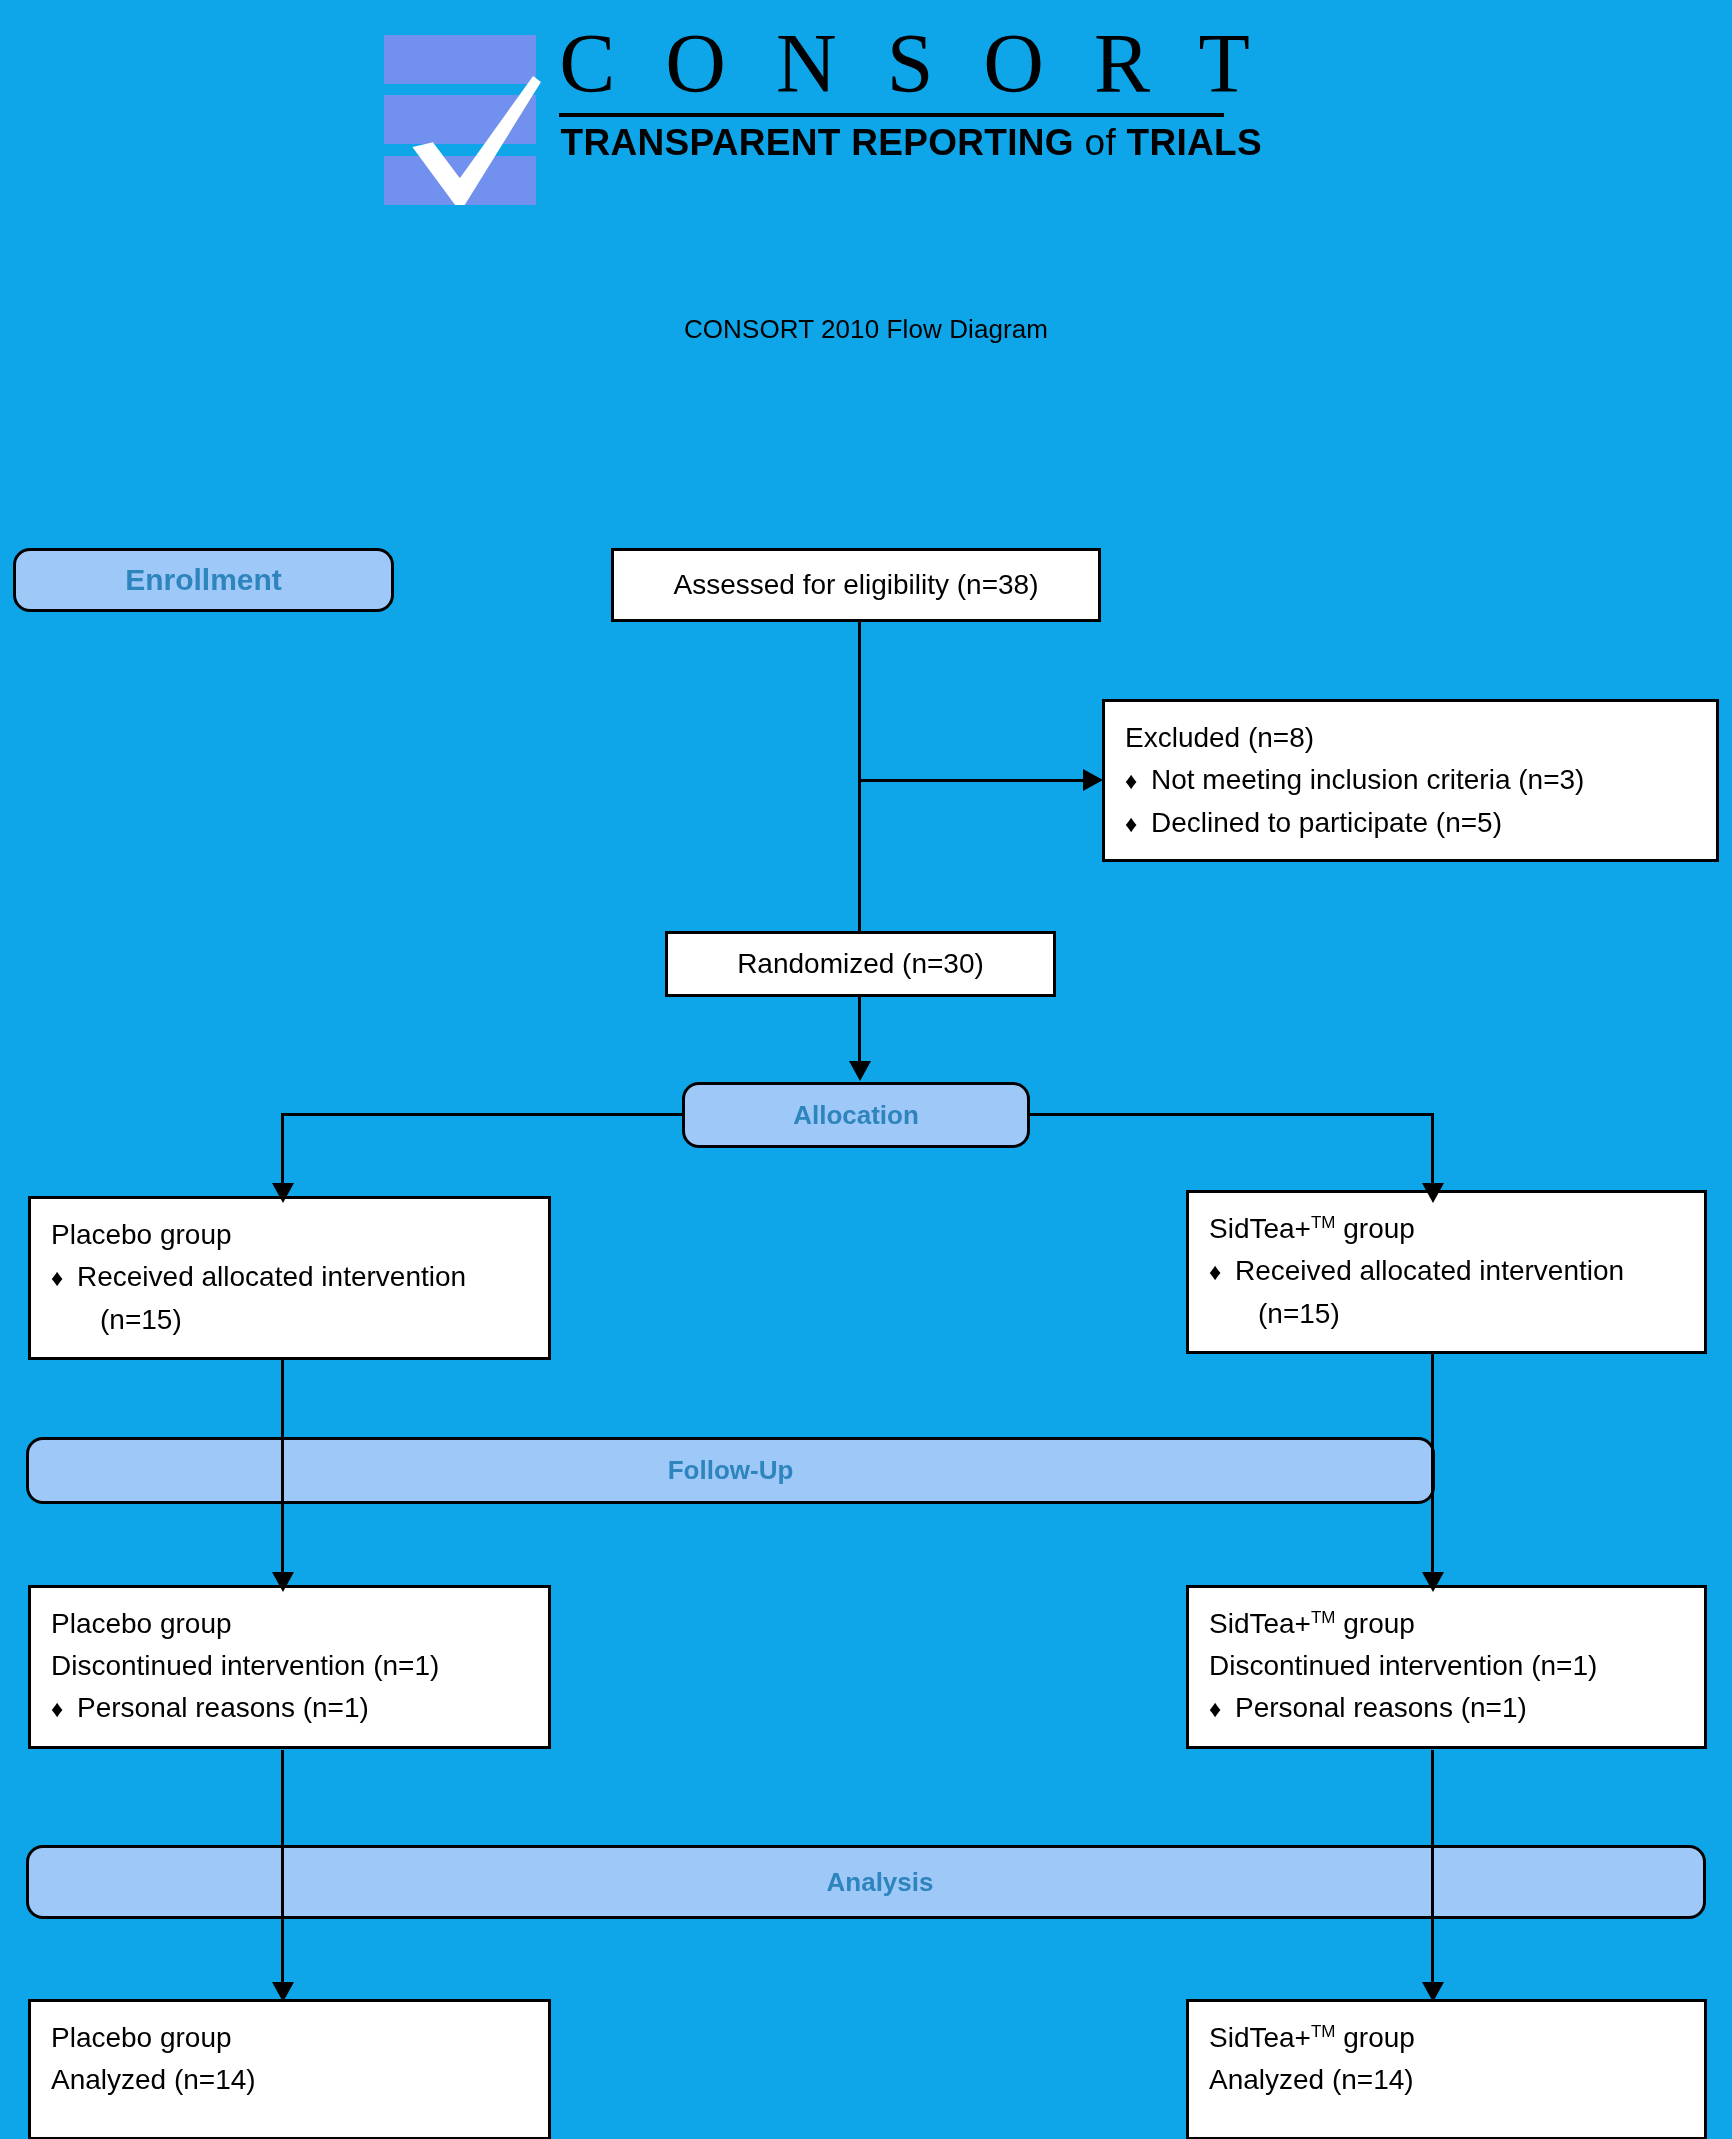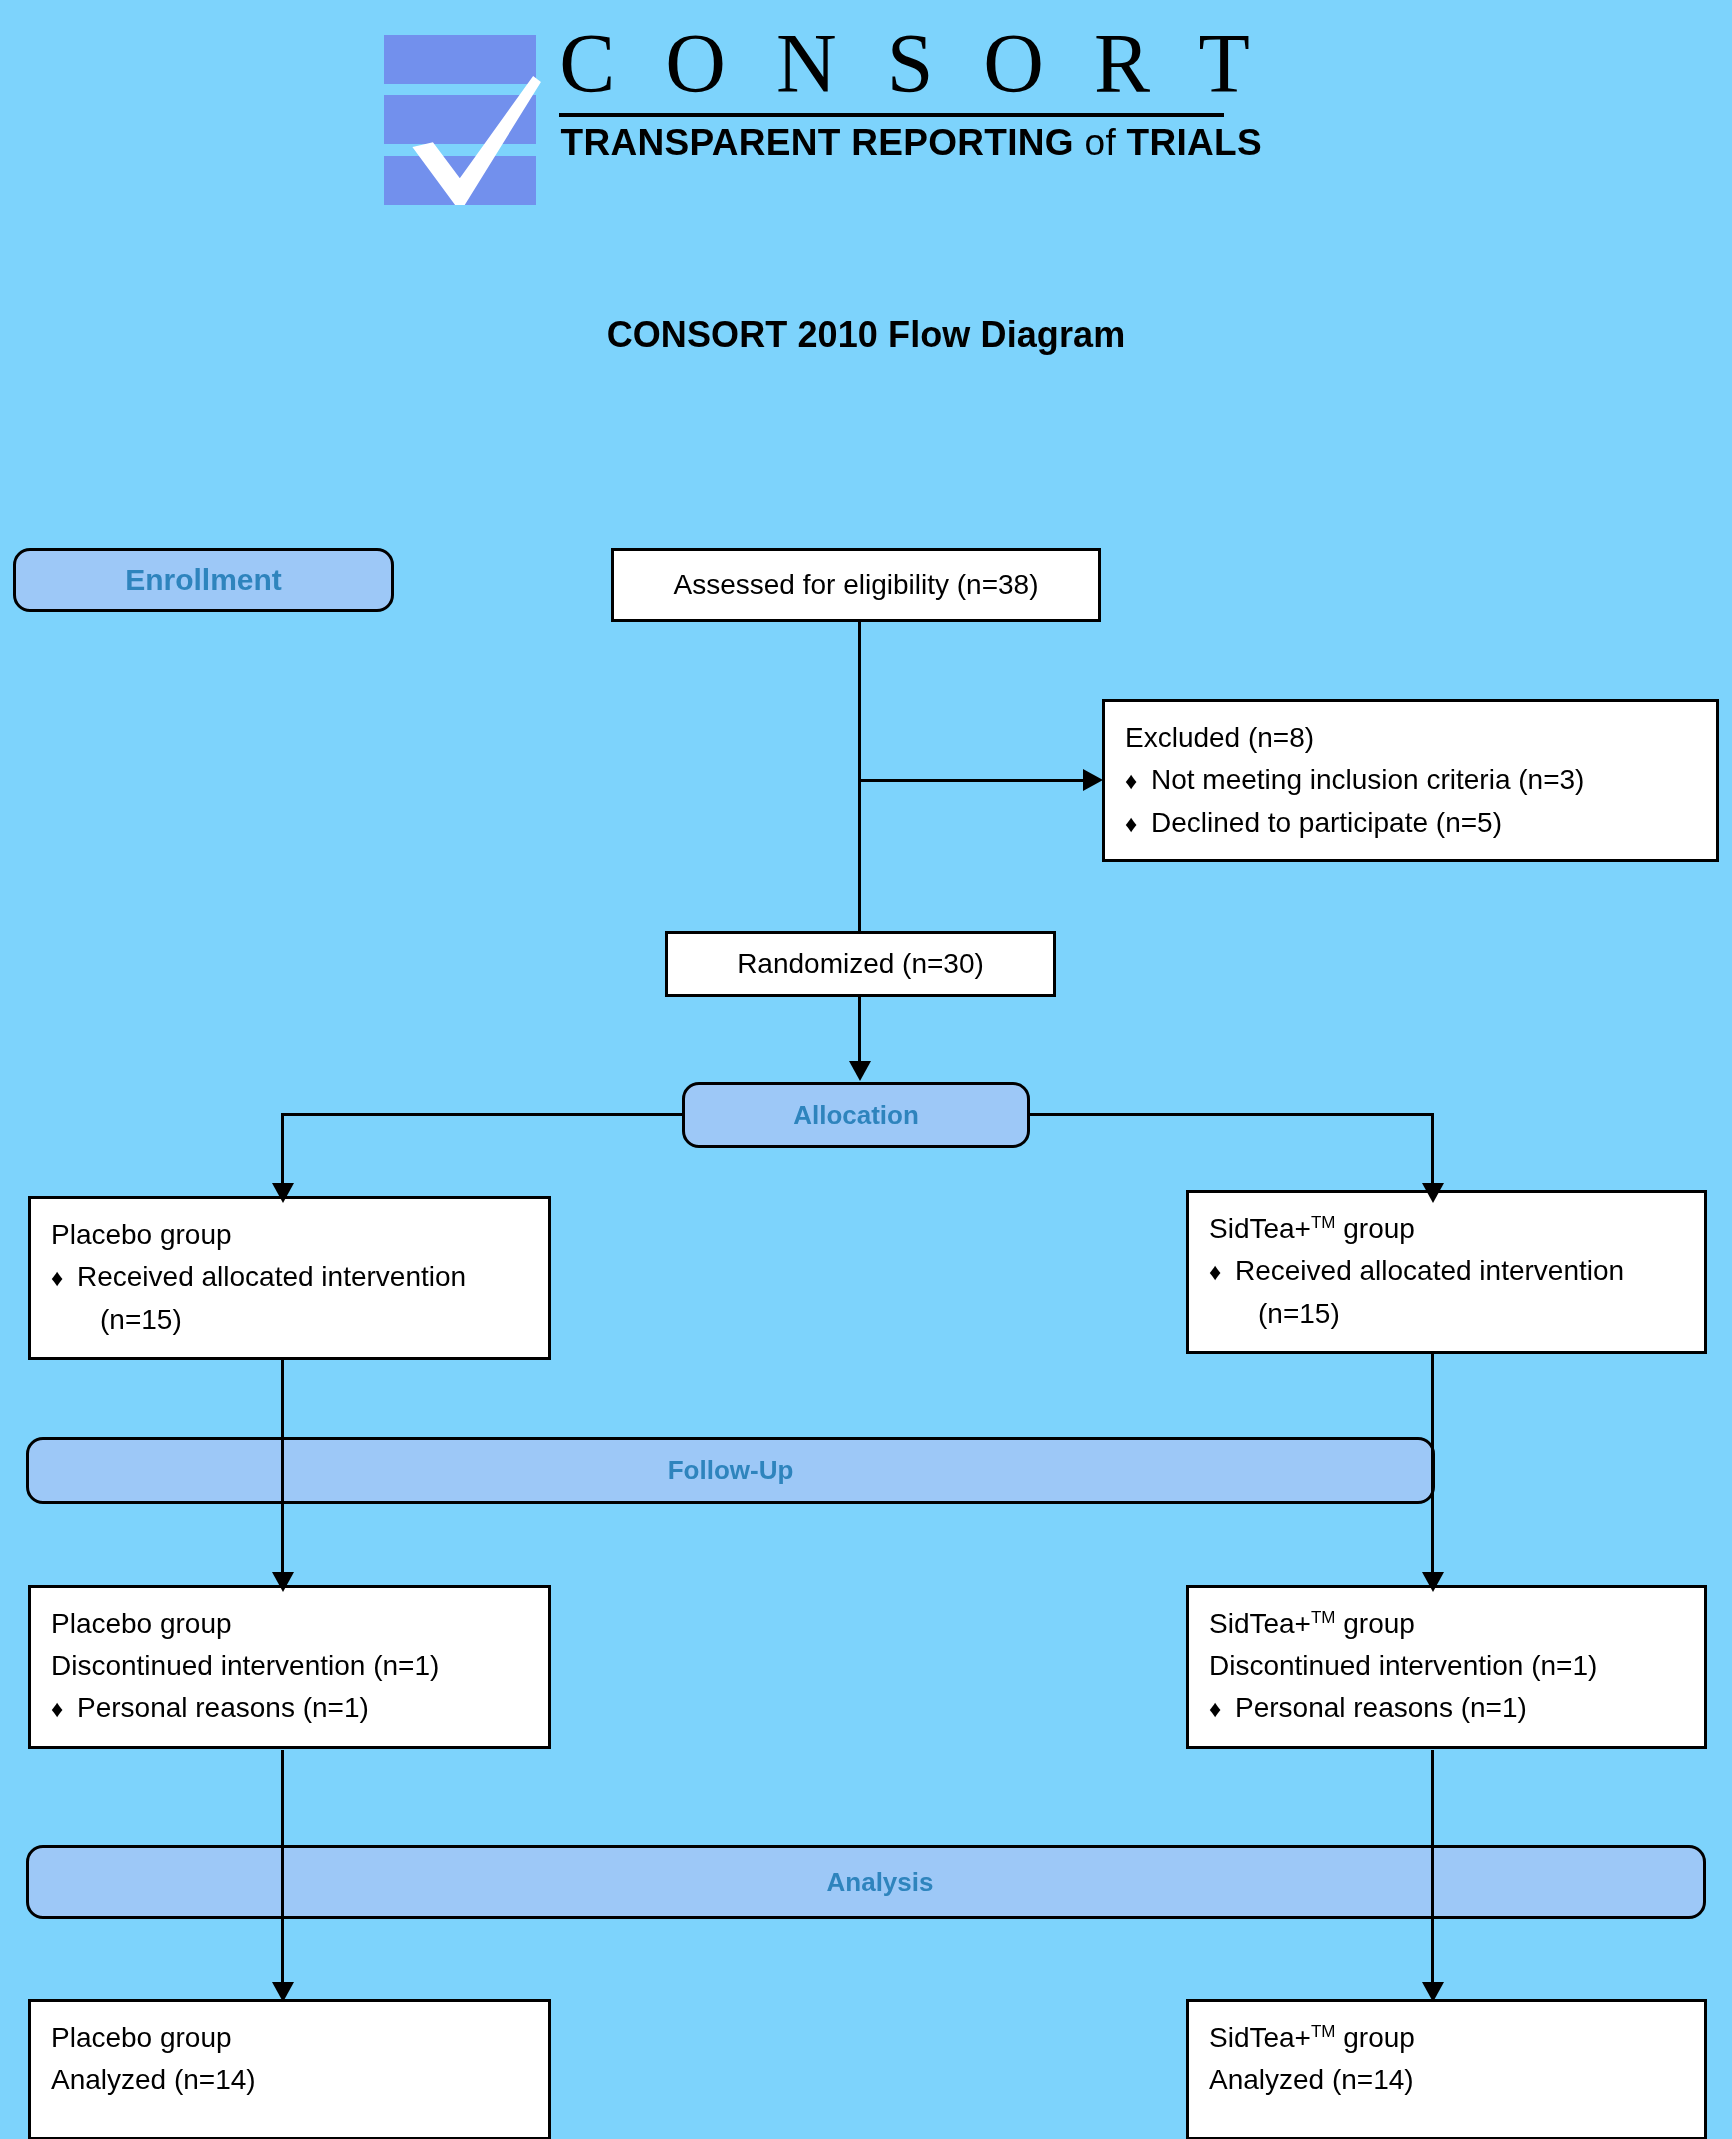--- a/index.html
+++ b/index.html
@@ -9,21 +9,21 @@
     background: #ffffff;
   }
   body {
     font-family: "Liberation Sans", sans-serif;
     color: #000000;
   }
   #page {
     position: relative;
     width: 1732px;
     height: 2140px;
-    background: #7dd3fc;
+    background: #0ea5e9;
     overflow: hidden;
   }
 
   
   #logo-area {
     position: absolute;
     left: 384px;
     top: 18.4px;
     width: 868px;
     height: 197px;
@@ -88,22 +88,22 @@
     font-style: normal;
   }
 
   
   #diagram-title {
     position: absolute;
     left: 0;
     top: 314px;
     width: 1732px;
     text-align: center;
-    font-size: 36px;
-    font-weight: 700;
+    font-size: 26px;
+    font-weight: 400;
     letter-spacing: 0.1px;
   }
 
   
   .nodebox {
     position: absolute;
     background: #ffffff;
     border: 3.3px solid #000000;
     box-sizing: border-box;
     font-size: 28px;

